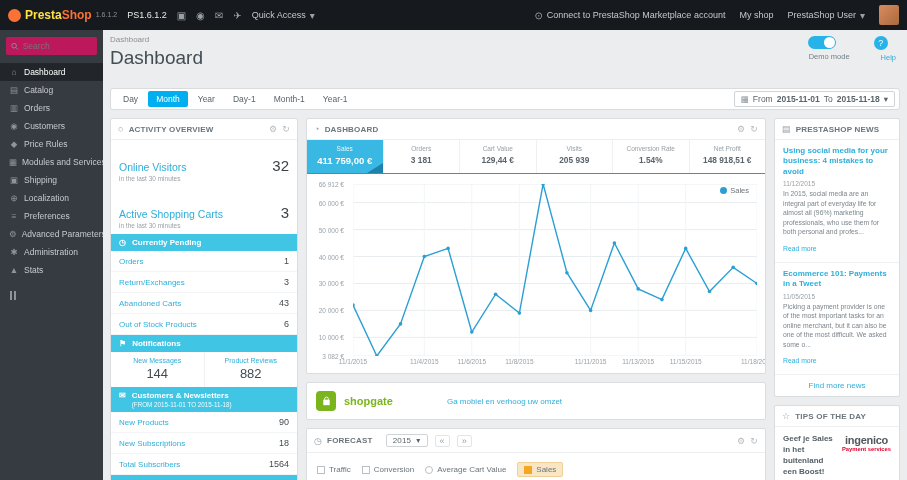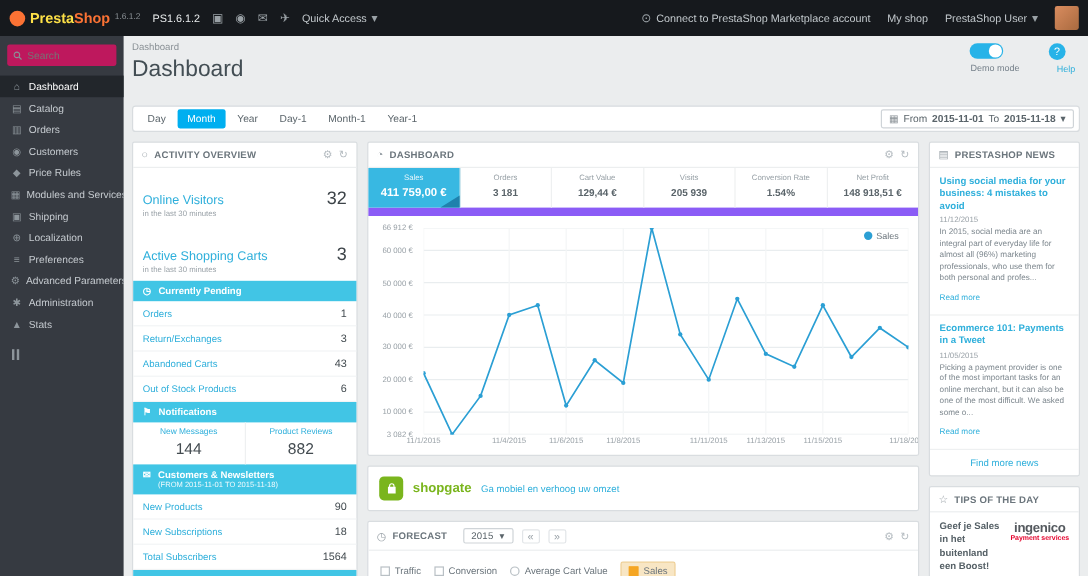--- a/index.html
+++ b/index.html
@@ -82,21 +82,21 @@
           font-size:8px; border-bottom:1px solid #f2f4f5; }
   .srow .lbl { color:#2eafdb; cursor:pointer; }
   .srow .val { color:#434b50; font-size:9px; }
   .notif { display:flex; text-align:center; }
   .notif-cell { flex:1; padding:5px 2px 6px; cursor:pointer; }
   .notif-cell + .notif-cell { border-left:1px solid #eef0f1; }
   .notif-lbl { font-size:7px; color:#2eafdb; }
   .notif-val { font-size:13px; color:#434b50; margin-top:2px; }
 
   
-  .kpis { display:flex; border-bottom:7px solid #8b5cf6; }
+  .kpis { display:flex; border-bottom:1px solid #8b5cf6; }
   .kpi { flex:1; padding:5px 3px 7px; text-align:center; border-right:1px solid #eef0f1; position:relative; cursor:pointer; }
   .kpi:last-child { border-right:0; }
   .k-lbl { font-size:6.5px; color:#97a0a6; }
   .k-val { font-size:8.3px; color:#5a646a; font-weight:bold; margin-top:3px; white-space:nowrap; }
   .kpi.active { background:#38b8e2; }
   .kpi.active .k-lbl { color:#e8f7fc; }
   .kpi.active .k-val { color:#fff; font-size:9.5px; }
   .see-more-ribbon { position:absolute; right:0; bottom:0; width:0; height:0;
                      border-left:16px solid transparent; border-bottom:10px solid #1f81ad; }
   .chart-wrap { position:relative; padding:10px 8px 4px 46px; }
@@ -110,21 +110,21 @@
   .x-labels { position:relative; height:13px; margin-left:-46px; width:458px; overflow:hidden; }
   .xlab { position:absolute; top:2px; font-size:6.5px; color:#9aa2a8; transform:translateX(-50%); white-space:nowrap; }
 
   
   .promo-row { display:flex; gap:8px; margin-top:8px; }
   .promo { flex:1; background:#fff; border:1px solid #d9dde0; border-radius:2px;
            display:flex; align-items:center; gap:8px; padding:6px 9px; height:38px; }
   .sg-mark { width:20px; height:20px; background:#7ab51d; border-radius:4px; display:flex;
              align-items:center; justify-content:center; flex:none; cursor:pointer; }
   .sg-name { color:#7ab51d; font-weight:bold; font-size:11px; cursor:pointer; }
-  .promo-link { color:#2eafdb; font-size:8px; cursor:pointer; }
+  .promo-link { color:#2eafdb; font-size:8px; cursor:pointer;margin-left:46px; }
   .ebay-logo { font-size:14px; font-weight:bold; font-style:italic; letter-spacing:-1px; cursor:pointer; }
   .eb-r { color:#e53238; } .eb-b { color:#0064d2; } .eb-y { color:#f5af02; } .eb-g { color:#86b817; }
 
   
   .forecast { margin-top:8px; height:110px; }
   .year-select { border:1px solid #cfd4d8; border-radius:2px; padding:1px 6px; font-size:8px; color:#5a646a;
                  display:flex; gap:5px; align-items:center; margin-left:8px; font-weight:normal; cursor:pointer; }
   .nav-btn { border:1px solid #e2e5e8; border-radius:2px; padding:0 4px; color:#9aa2a8; font-weight:normal;
              font-size:9px; cursor:pointer; margin-left:2px; }
   .fc-legend { display:flex; gap:11px; padding:9px 10px; font-size:8px; color:#6b757c; align-items:center; }

